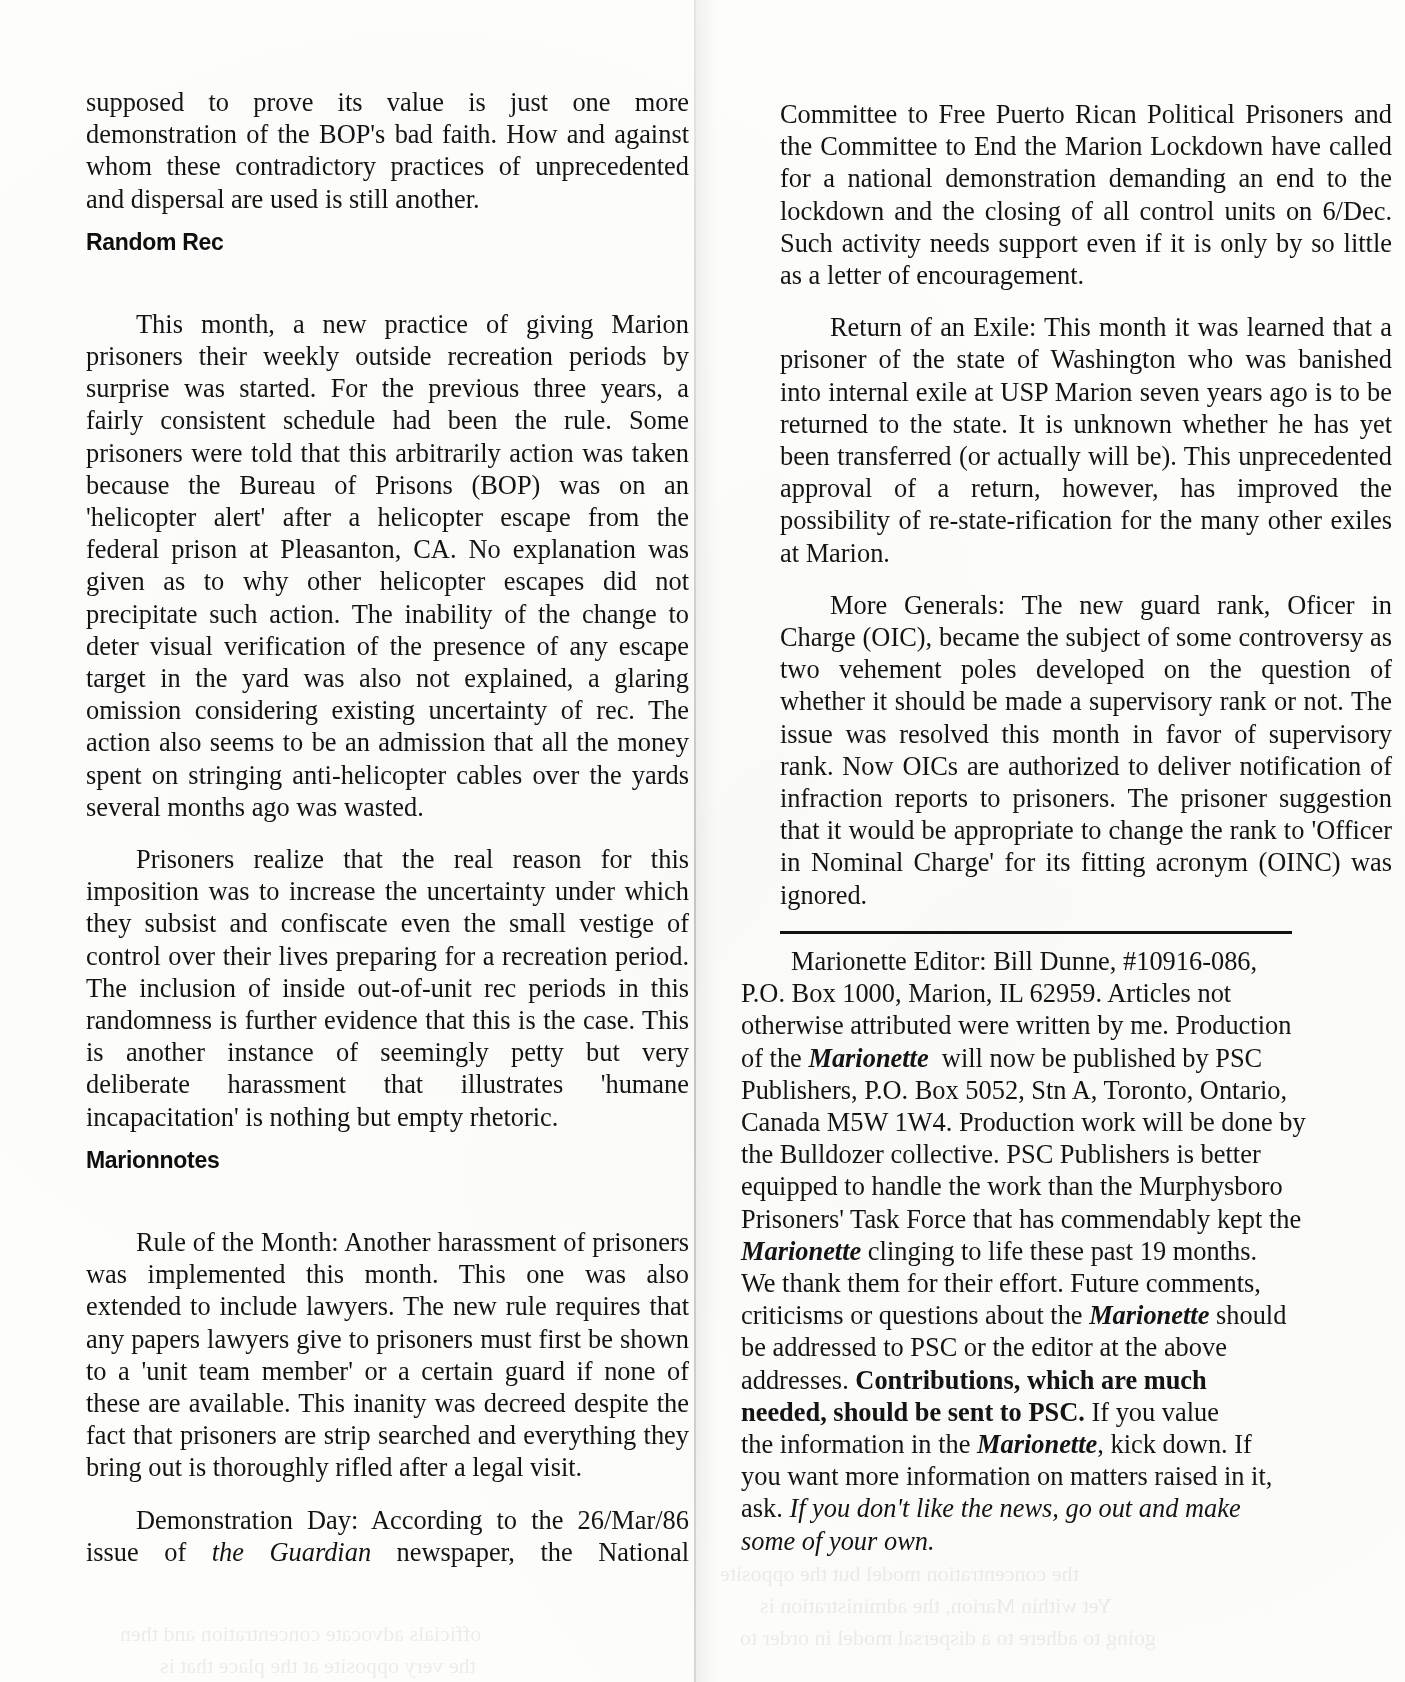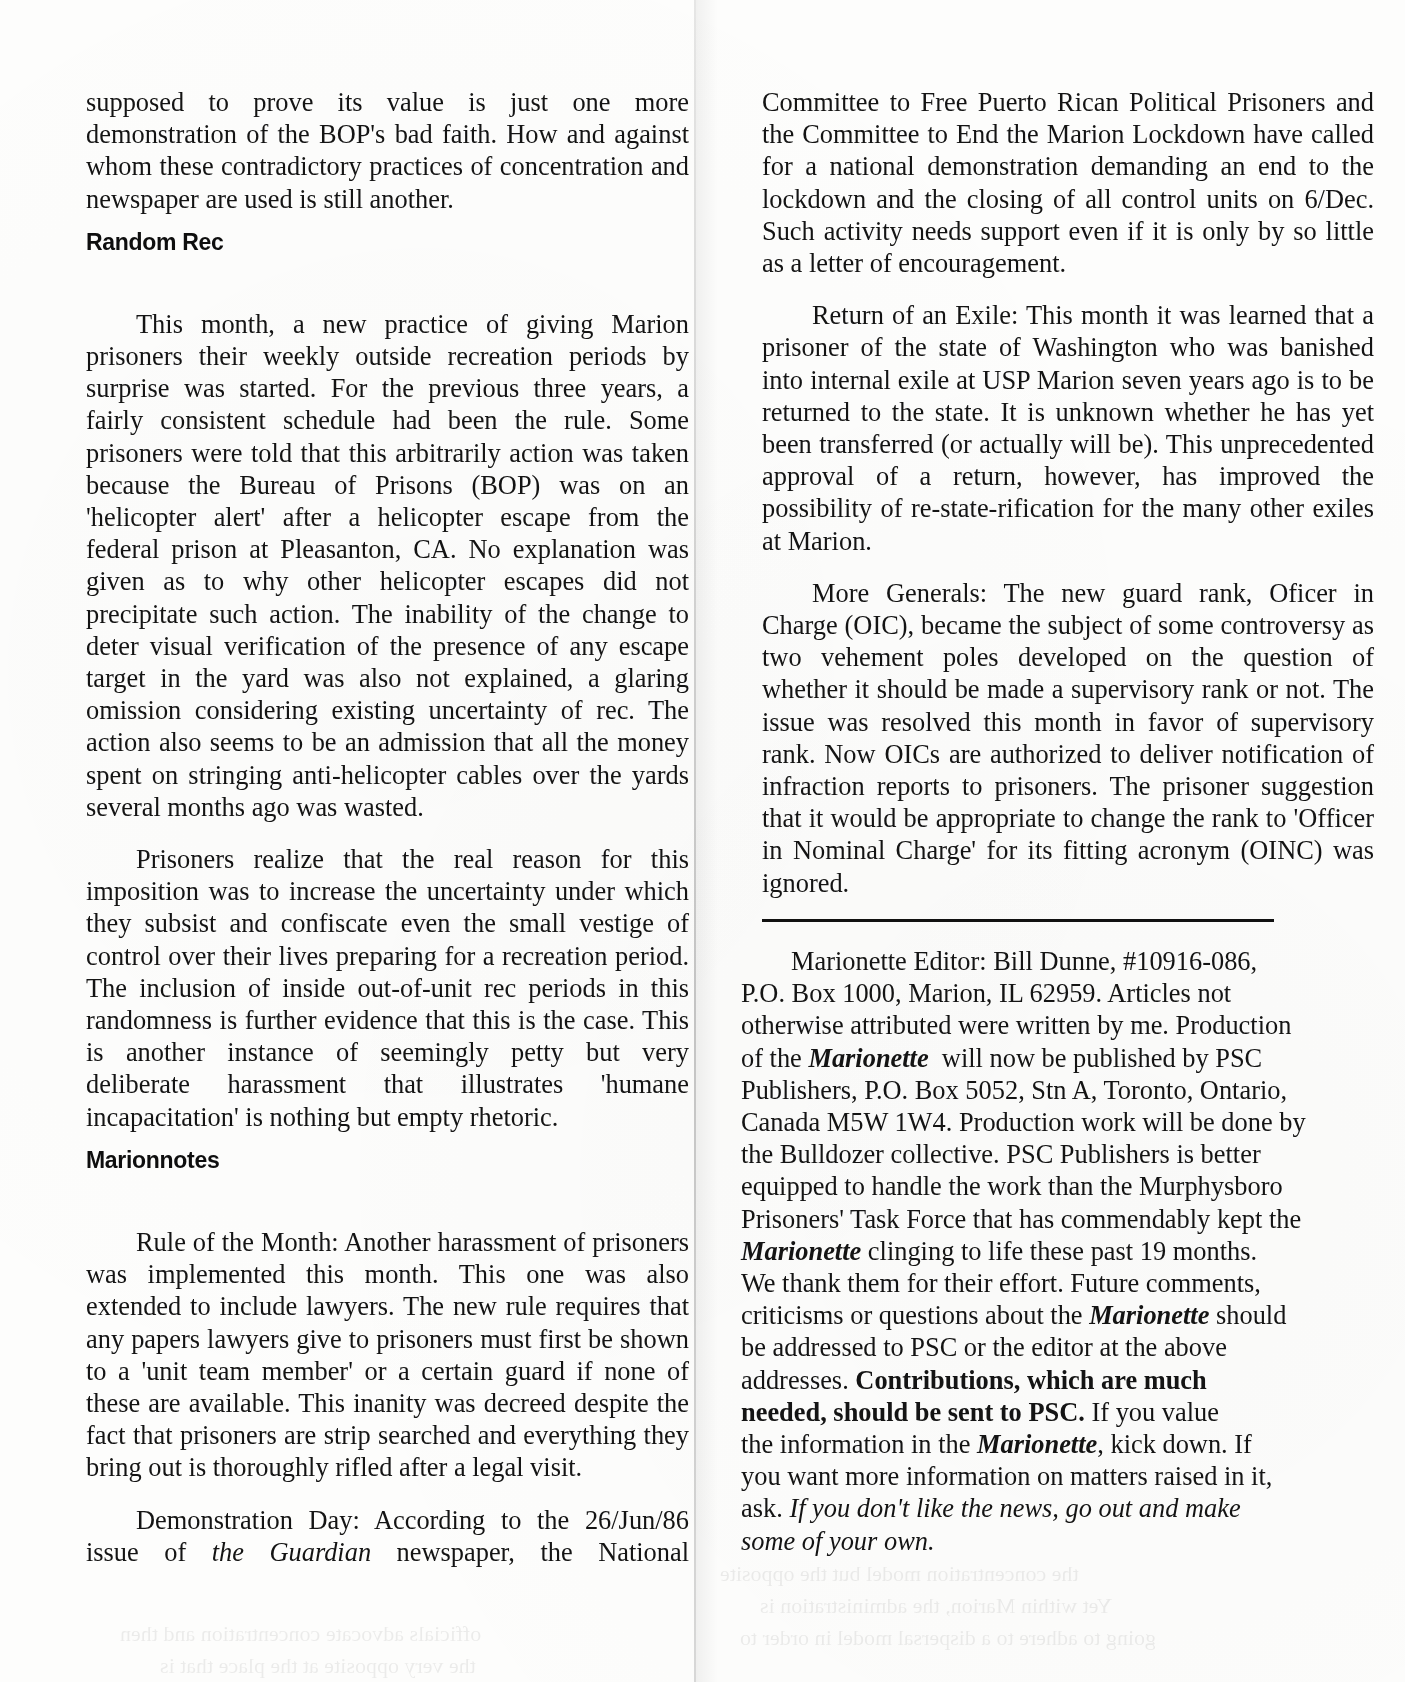--- a/index.html
+++ b/index.html
@@ -48,21 +48,21 @@
     pointer-events: none;
   }
   .column {
     position: absolute;
     top: 86px;
     font-size: 26.4px;
     line-height: 32.2px;
     text-align: justify;
   }
   .col-left { left: 86px; width: 603px; }
-  .col-right { left: 762px; width: 612px; }
+  .col-right { left: 780px; width: 612px; margin-top: 12px; }
   .col-right-editor { left: 741px; width: 580px; text-align: left; }
   p { margin: 0; }
   .indent { text-indent: 50px; margin-top: 48px; }
   .gap { margin-top: 20px; }
   h2 {
     font-family: "Liberation Sans", "DejaVu Sans", sans-serif;
     font-weight: bold;
     font-size: 23px;
     line-height: 36px;
     margin: 9px 0 2px 0;
@@ -89,29 +89,29 @@
   <div class="ghost" style="left:720px; top:1558px;">the concentration model but the opposite</div>
   <div class="ghost" style="left:760px; top:1590px;">Yet within Marion, the administration is</div>
   <div class="ghost" style="left:740px; top:1622px;">going to adhere to a dispersal model in order to</div>
   <div class="ghost" style="left:120px; top:1618px;">officials advocate concentration and then</div>
   <div class="ghost" style="left:160px; top:1650px;">the very opposite at the place that is</div>
 
   <div class="fold"></div>
   <div class="fold-shade"></div>
 
   <div class="column col-left">
-    <p>supposed to prove its value is just one more demonstration of the BOP's bad faith. How and against whom these contradictory practices of concentration and newspaper are used is still another.</p>
+    <p>supposed to prove its value is just one more demonstration of the BOP's bad faith. How and against whom these contradictory practices of unprecedented and dispersal are used is still another.</p>
 
     <h2>Random Rec</h2>
     <p class="indent">This month, a new practice of giving Marion prisoners their weekly outside recreation periods by surprise was started. For the previous three years, a fairly consistent schedule had been the rule. Some prisoners were told that this arbitrarily action was taken because the Bureau of Prisons (BOP) was on an 'helicopter alert' after a helicopter escape from the federal prison at Pleasanton, CA. No explanation was given as to why other helicopter escapes did not precipitate such action. The inability of the change to deter visual verification of the presence of any escape target in the yard was also not explained, a glaring omission considering existing uncertainty of rec. The action also seems to be an admission that all the money spent on stringing anti-helicopter cables over the yards several months ago was wasted.</p>
     <p class="indent gap">Prisoners realize that the real reason for this imposition was to increase the uncertainty under which they subsist and confiscate even the small vestige of control over their lives preparing for a recreation period. The inclusion of inside out-of-unit rec periods in this randomness is further evidence that this is the case. This is another instance of seemingly petty but very deliberate harassment that illustrates 'humane incapacitation' is nothing but empty rhetoric.</p>
 
     <h2>Marionnotes</h2>
     <p class="indent">Rule of the Month: Another harassment of prisoners was implemented this month. This one was also extended to include lawyers. The new rule requires that any papers lawyers give to prisoners must first be shown to a 'unit team member' or a certain guard if none of these are available. This inanity was decreed despite the fact that prisoners are strip searched and everything they bring out is thoroughly rifled after a legal visit.</p>
-    <p class="indent gap justify-last"><span>Demonstration Day: According to the 26/Jun/86 issue of </span><em>the Guardian</em><span> newspaper, the National</span></p>
+    <p class="indent gap justify-last"><span>Demonstration Day: According to the 26/Mar/86 issue of </span><em>the Guardian</em><span> newspaper, the National</span></p>
   </div>
 
   <div class="column col-right">
     <p>Committee to Free Puerto Rican Political Prisoners and the Committee to End the Marion Lockdown have called for a national demonstration demanding an end to the lockdown and the closing of all control units on 6/Dec. Such activity needs support even if it is only by so little as a letter of encouragement.</p>
     <p class="indent gap">Return of an Exile: This month it was learned that a prisoner of the state of Washington who was banished into internal exile at USP Marion seven years ago is to be returned to the state. It is unknown whether he has yet been transferred (or actually will be). This unprecedented approval of a return, however, has improved the possibility of re-state-rification for the many other exiles at Marion.</p>
     <p class="indent gap">More Generals: The new guard rank, Oficer in Charge (OIC), became the subject of some controversy as two vehement poles developed on the question of whether it should be made a supervisory rank or not. The issue was resolved this month in favor of supervisory rank. Now OICs are authorized to deliver notification of infraction reports to prisoners. The prisoner suggestion that it would be appropriate to change the rank to 'Officer in Nominal Charge' for its fitting acronym (OINC) was ignored.</p>
     <div class="rule"></div>
   </div>
 
   <div class="column col-right-editor editor" style="top:945px;">

